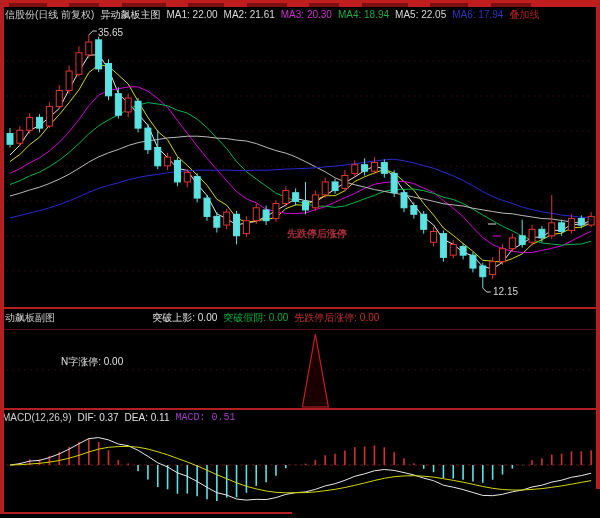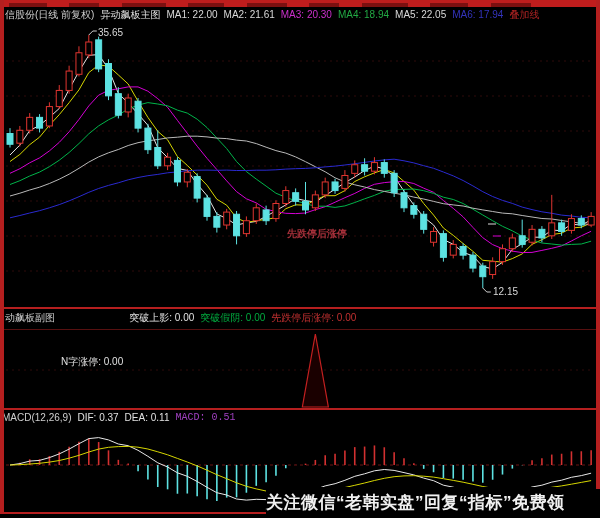--- a/index.html
+++ b/index.html
@@ -255,33 +255,30 @@
 
   <div class="annot" style="left: 287px; top: 227px; color: rgb(167, 48, 58);">先跌停后涨停</div>
 
   <div class="sep" style="top:307px;height:2px;"></div>
   <div class="sep" style="top:329px;height:1px;background:#571010;"></div>
   <div class="sep" style="top:408px;height:2px;"></div>
 
   <div class="hdr" id="signal-legend" style="left:5px;top:311px;">
       <span style="color: rgb(207, 207, 207);">动飙板副图</span>
       <span style="color: rgb(224, 224, 224); margin-top: 44px;">N字涨停: 0.00</span>
-      <span style="color: rgb(224, 224, 224);">突破上影: 0.00</span>
+      <span style="color: rgb(224, 224, 224); margin-left: 23px;">突破上影: 0.00</span>
       <span style="color: rgb(0, 169, 62);">突破假阴: 0.00</span>
       <span style="color: rgb(192, 48, 48);">先跌停后涨停: 0.00</span>
     </div>
 
   <div class="hdr" id="macd-legend" style="left:2px;top:411px;">
       <span style="color: rgb(207, 207, 207);">MACD(12,26,9)</span>
       <span style="color: rgb(224, 224, 224);">DIF: 0.37</span>
       <span style="color: rgb(224, 224, 224);">DEA: 0.11</span>
       <span style="color: rgb(160, 64, 192); font-family: Liberation Mono, monospace;">MACD: 0.51</span>
     </div>
 
-  <div class="banner">
-    <span>关注微信“老韩实盘”回复“指标”免费领</span>
-  </div>
 
   <div class="vborder" style="left:0;top:0;height:514px;"></div>
   <div class="vborder" style="right:0;top:0;height:489px;"></div>
   <div class="sep" style="top:512px;left:2px;width:290px;height:2px;"></div>
 
 </div>
 
 </body></html>

